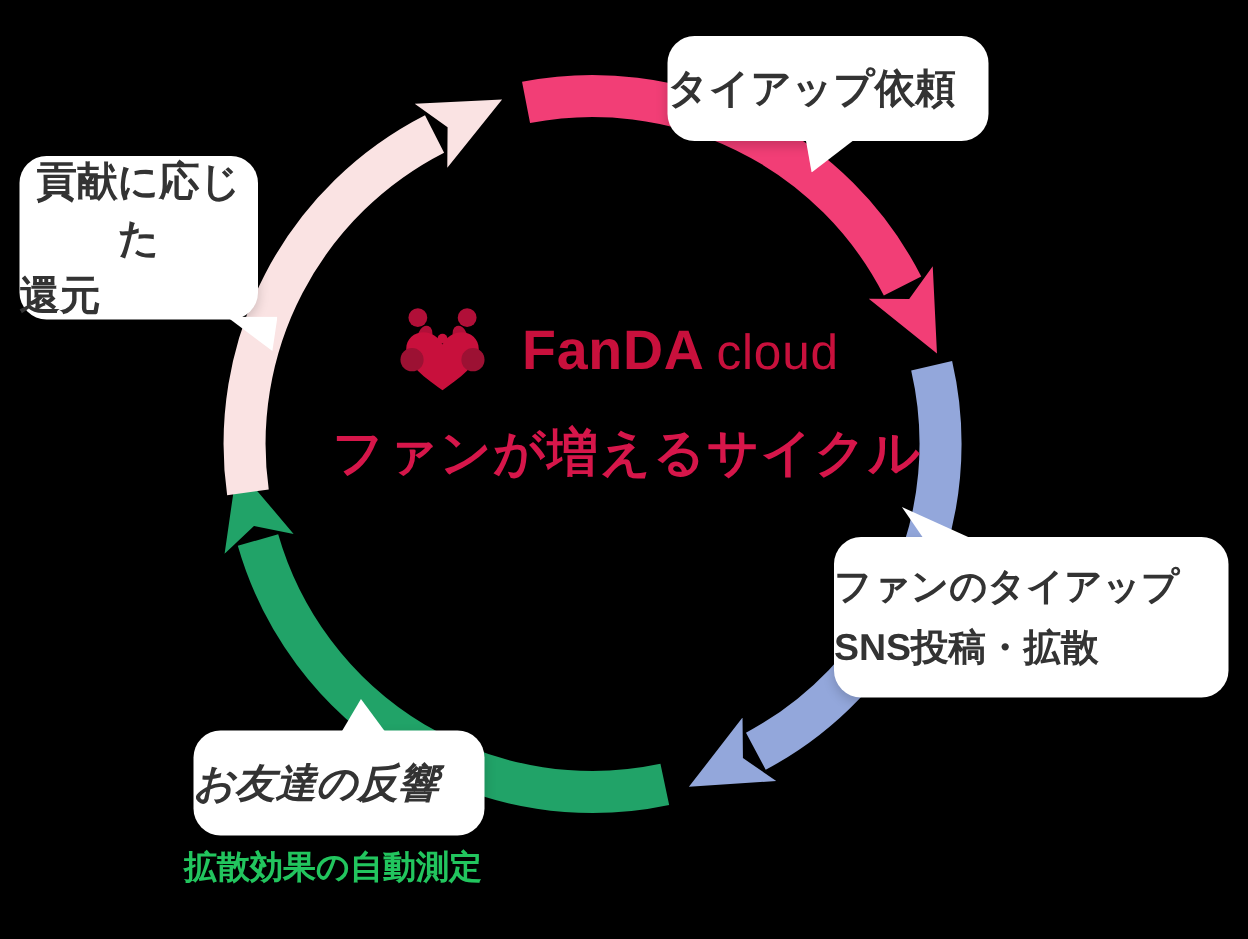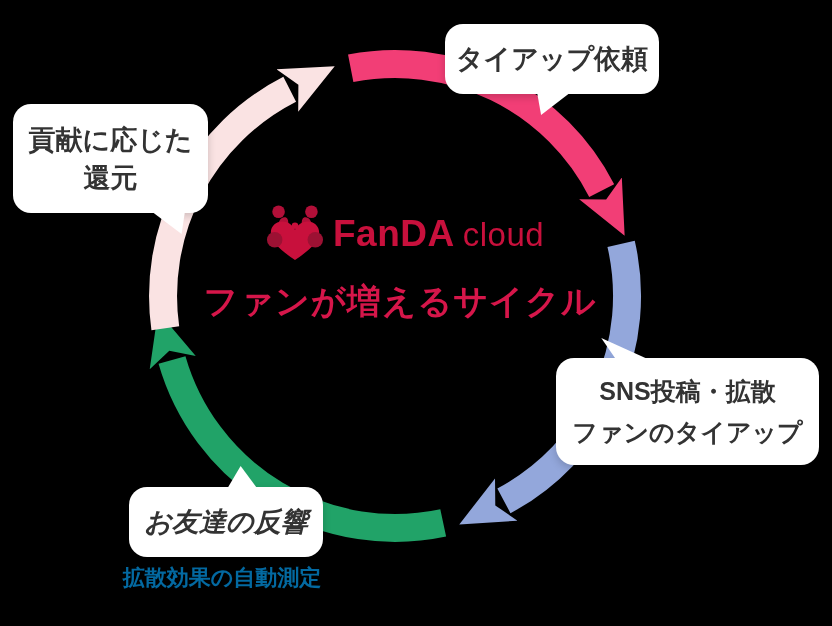--- a/index.html
+++ b/index.html
@@ -5,49 +5,49 @@
   html,body { margin:0; padding:0; background:#000; }
   .stage {
     position:relative; width:832px; height:626px; overflow:hidden;
     background:#000; font-family:"Liberation Sans", sans-serif;
   }
   .ring { position:absolute; left:0; top:0; z-index:1; }
   .ring path.arc { fill:none; stroke-width:28; }
 
   .bubble {
     position:absolute; background:#fff; border-radius:18px; z-index:3;
-    display:flex; flex-direction:column; align-items:center; justify-content:center;
+    display:flex; flex-direction:column; align-items:flex-start; justify-content:center;
     color:#333333; font-weight:700; text-align:center;
     box-shadow:0 3px 8px rgba(0,0,0,0.18);
   }
   .tail { position:absolute; background:#fff; }
 
-  .b-return   { left:13px;  top:104px; width:195px; height:109px; font-size:27px; line-height:38px; }
+  .b-return   { left:13px;  top:104px; width:159px; height:109px; font-size:27px; line-height:38px; }
   .b-return .tail   { bottom:-21px; left:138px; width:34px; height:23px; clip-path:polygon(0 0,100% 0,90% 100%); }
   .b-tieup    { left:445px; top:24px;  width:214px; height:70px;  font-size:27px; }
   .b-tieup .tail    { bottom:-21px; left:92px;  width:34px; height:23px; clip-path:polygon(0 0,100% 0,12% 100%); }
   .b-sns      { left:556px; top:358px; width:263px; height:107px; font-size:25px; line-height:41px; }
   .b-sns .tail      { top:-20px; left:42px; width:54px; height:22px; clip-path:polygon(6% 0,34% 100%,96% 100%); }
   .b-response { left:129px; top:487px; width:194px; height:70px;  font-size:27px;font-style:italic; }
   .b-response .tail { top:-21px; left:96px; width:34px; height:23px; clip-path:polygon(46% 0,6% 100%,96% 100%); }
 
   .logo-row {
     position:absolute; left:266px; top:204px; z-index:2;
-    display:flex; align-items:center; gap:9px;
+    display:flex; align-items:center; gap:24px;
   }
   .logo-text { color:#C8103C; font-size:37px; font-weight:800; letter-spacing:0.5px; white-space:nowrap; }
   .logo-text .cloud { font-weight:500; font-size:33px; margin-left:8px; }
 
   .headline {
-    position:absolute; left:160px; top:279px; width:480px; z-index:2;
+    position:absolute; left:178px; top:279px; width:480px; z-index:2;
     text-align:center; color:#D6164A; font-size:34px; font-weight:800; letter-spacing:1px;
     white-space:nowrap;
   }
 
-  .note { position:absolute; text-align:center; color:#0369a1; z-index:2; white-space:nowrap; }
+  .note { position:absolute; text-align:center; color:#22c55e; z-index:2; white-space:nowrap; }
   .note-1 { left:60px; top:563px; width:324px; font-size:22px; font-weight:700; }
   .note-2 { left:40px; top:594px; width:368px; font-size:21px; font-weight:600; }
 </style>
 </head>
 <body>
 
 <div class="stage">
 
   <svg class="ring" width="832" height="626" viewBox="0 0 832 626">
     <defs>
@@ -86,22 +86,22 @@
   </div>
 
   <div class="headline">ファンが増えるサイクル</div>
 
   <div class="bubble b-tieup">
     <span>タイアップ依頼</span>
     <div class="tail"></div>
   </div>
 
   <div class="bubble b-sns">
+    <span>ファンのタイアップ</span>
     <span>SNS投稿・拡散</span>
-    <span>ファンのタイアップ</span>
     <div class="tail"></div>
   </div>
 
   <div class="bubble b-response">
     <span>お友達の反響</span>
     <div class="tail"></div>
   </div>
 
   <div class="bubble b-return">
     <span>貢献に応じた</span>

